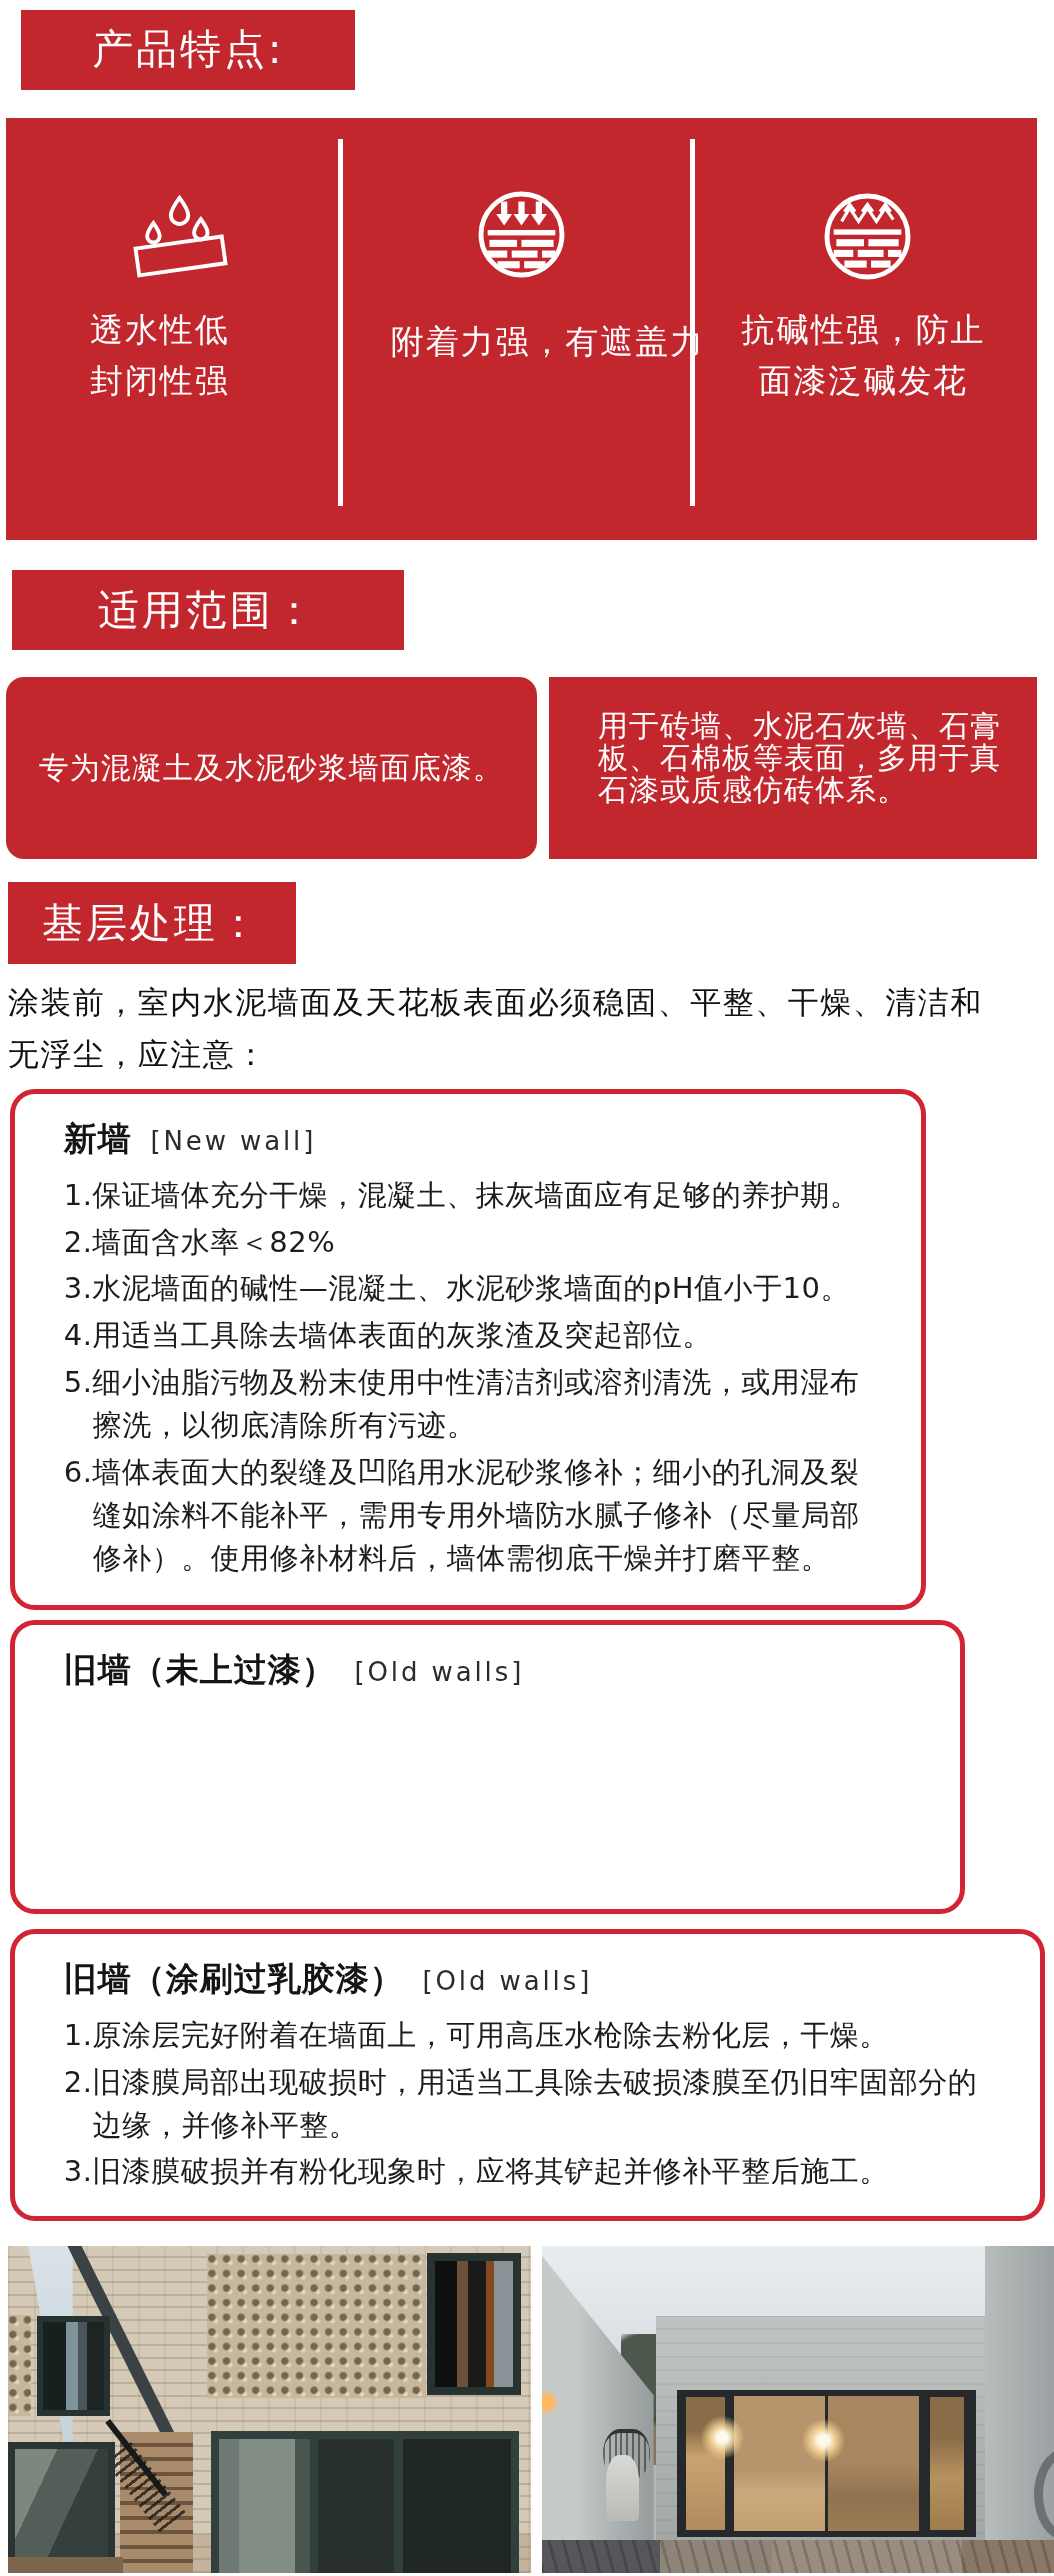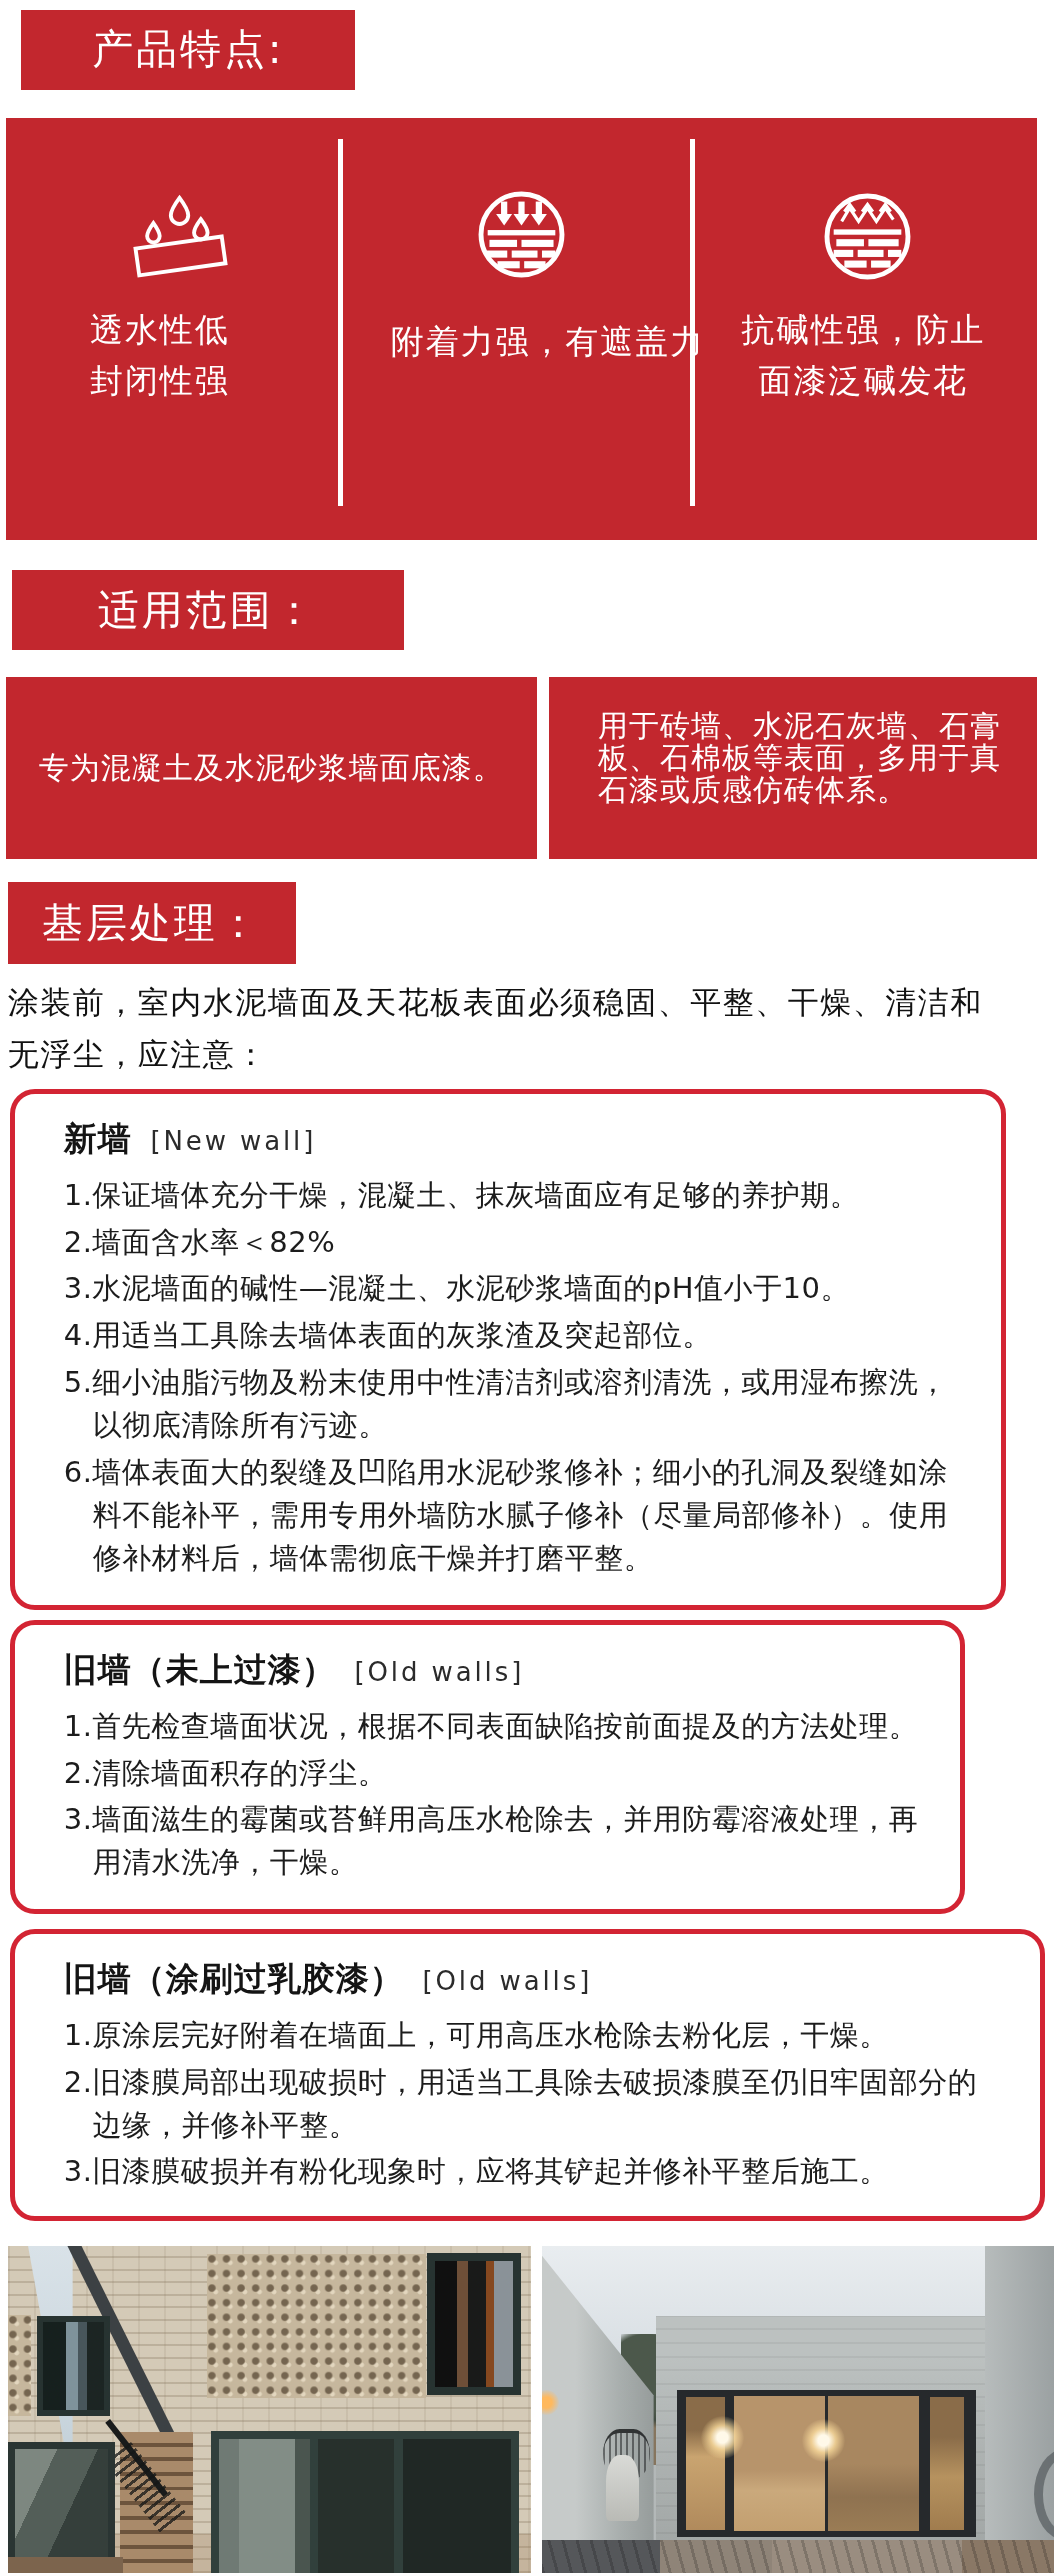--- a/index.html
+++ b/index.html
@@ -9,21 +9,21 @@
   .banner{position:absolute;background:var(--red);color:#fff;display:flex;align-items:center;
           justify-content:center;letter-spacing:2.9px;font-size:41px;}
   
   .features{position:absolute;background:var(--red);}
   .divider{position:absolute;width:4.9px;background:#fff;}
   .feat-icon{position:absolute;}
   .feat-label{position:absolute;color:#fff;font-size:33px;line-height:51px;text-align:center;
               white-space:pre-line;letter-spacing:1.9px;}
   
   .scope-block{position:absolute;background:var(--red);color:#fff;font-size:30px;letter-spacing:1px;}
-  .scope-left{display:flex;align-items:center;justify-content:center;text-align:left;}
+  .scope-left{display:flex;align-items:center;justify-content:center;text-align:left;border-radius:18px;}
   .scope-right{padding:33px 29px 0 49px;line-height:32px;box-sizing:border-box;}
   
   .intro{position:absolute;font-size:31px;line-height:52px;color:#121212;letter-spacing:1.5px;margin:0;}
   
   .prep-box{position:absolute;border:5.8px solid var(--box-border);border-radius:25px;background:#fff;
             box-sizing:border-box;padding:23px 39px 13.6px 49px;overflow:hidden;}
   .box-title{margin:0 0 11.7px 0;}
   .box-title .cn{font-size:33px;font-weight:bold;color:#141414;letter-spacing:1px;}
   .box-title .en{font-size:26px;color:#2b2b2b;letter-spacing:2.9px;margin-left:13.6px;}
   .prep-box ul{list-style:none;margin:0;padding:0;}
@@ -190,45 +190,40 @@
   <div class="scope-block scope-right" style="left:549px;top:677px;width:488px;height:182px;">
     <span>用于砖墙、水泥石灰墙、石膏板、石棉板等表面，多用于真石漆或质感仿砖体系。</span>
   </div>
 
   <div class="banner" style="left:7.8px;top:882px;width:288px;height:82px;">
     <span>基层处理：</span>
   </div>
 
   <p class="intro" style="left:7.8px;top:976px;width:981px;">涂装前，室内水泥墙面及天花板表面必须稳固、平整、干燥、清洁和无浮尘，应注意：</p>
 
-  <div class="prep-box" style="left:9.7px;top:1089px;width:996px;height:521px;">
+  <div class="prep-box" style="left:9.7px;top:1089px;width:916px;height:521px;">
     <p class="box-title">
       <span class="cn">新墙</span>
       <span class="en">[New wall]</span>
     </p>
     <ul>
         <li>1.保证墙体充分干燥，混凝土、抹灰墙面应有足够的养护期。</li>
         <li>2.墙面含水率＜82%</li>
         <li>3.水泥墙面的碱性—混凝土、水泥砂浆墙面的pH值小于10。</li>
         <li>4.用适当工具除去墙体表面的灰浆渣及突起部位。</li>
         <li>5.细小油脂污物及粉末使用中性清洁剂或溶剂清洗，或用湿布擦洗，以彻底清除所有污迹。</li>
         <li>6.墙体表面大的裂缝及凹陷用水泥砂浆修补；细小的孔洞及裂缝如涂料不能补平，需用专用外墙防水腻子修补（尽量局部修补）。使用修补材料后，墙体需彻底干燥并打磨平整。</li>
       </ul>
   </div>
 
   <div class="prep-box" style="left:9.7px;top:1620px;width:955px;height:294px;">
     <p class="box-title">
       <span class="cn">旧墙（未上过漆）</span>
       <span class="en">[Old walls]</span>
     </p>
-    <ul>
-        <li>1.首先检查墙面状况，根据不同表面缺陷按前面提及的方法处理。</li>
-        <li>2.清除墙面积存的浮尘。</li>
-        <li>3.墙面滋生的霉菌或苔鲜用高压水枪除去，并用防霉溶液处理，再用清水洗净，干燥。</li>
-      </ul>
   </div>
 
   <div class="prep-box" style="left:9.7px;top:1929px;width:1035px;height:292px;">
     <p class="box-title">
       <span class="cn">旧墙（涂刷过乳胶漆）</span>
       <span class="en">[Old walls]</span>
     </p>
     <ul>
         <li>1.原涂层完好附着在墙面上，可用高压水枪除去粉化层，干燥。</li>
         <li>2.旧漆膜局部出现破损时，用适当工具除去破损漆膜至仍旧牢固部分的边缘，并修补平整。</li>

